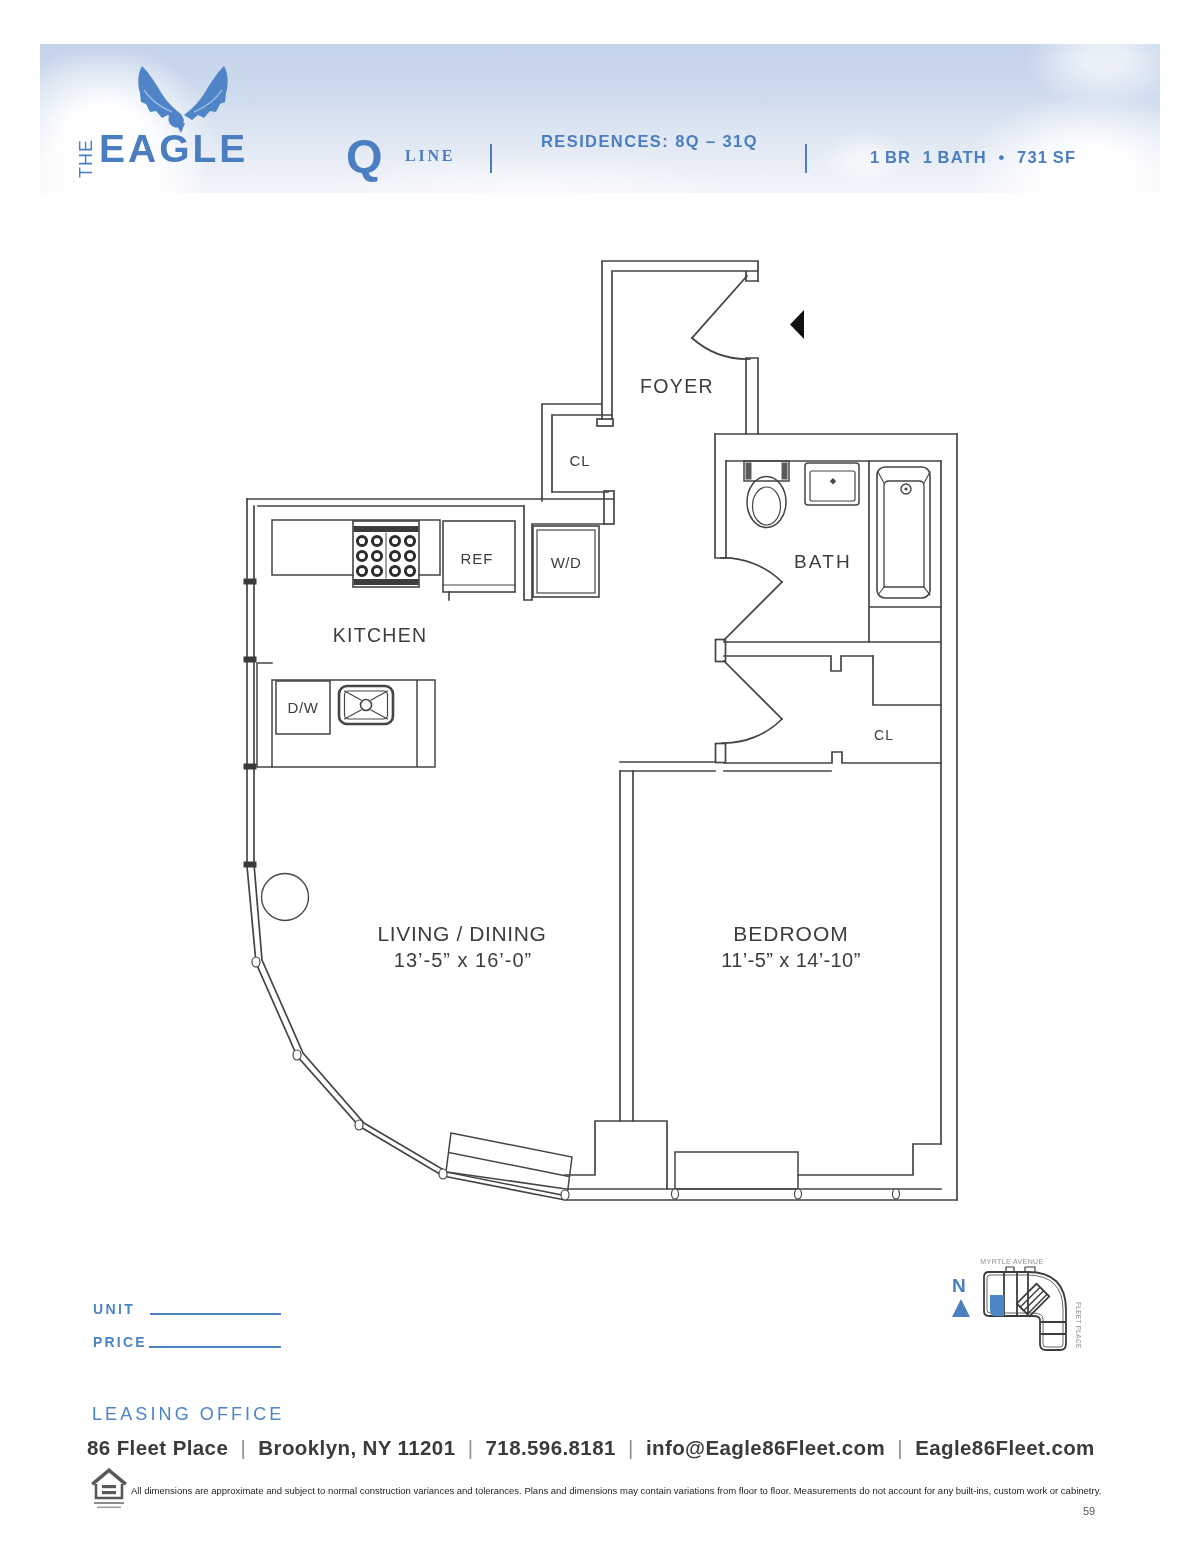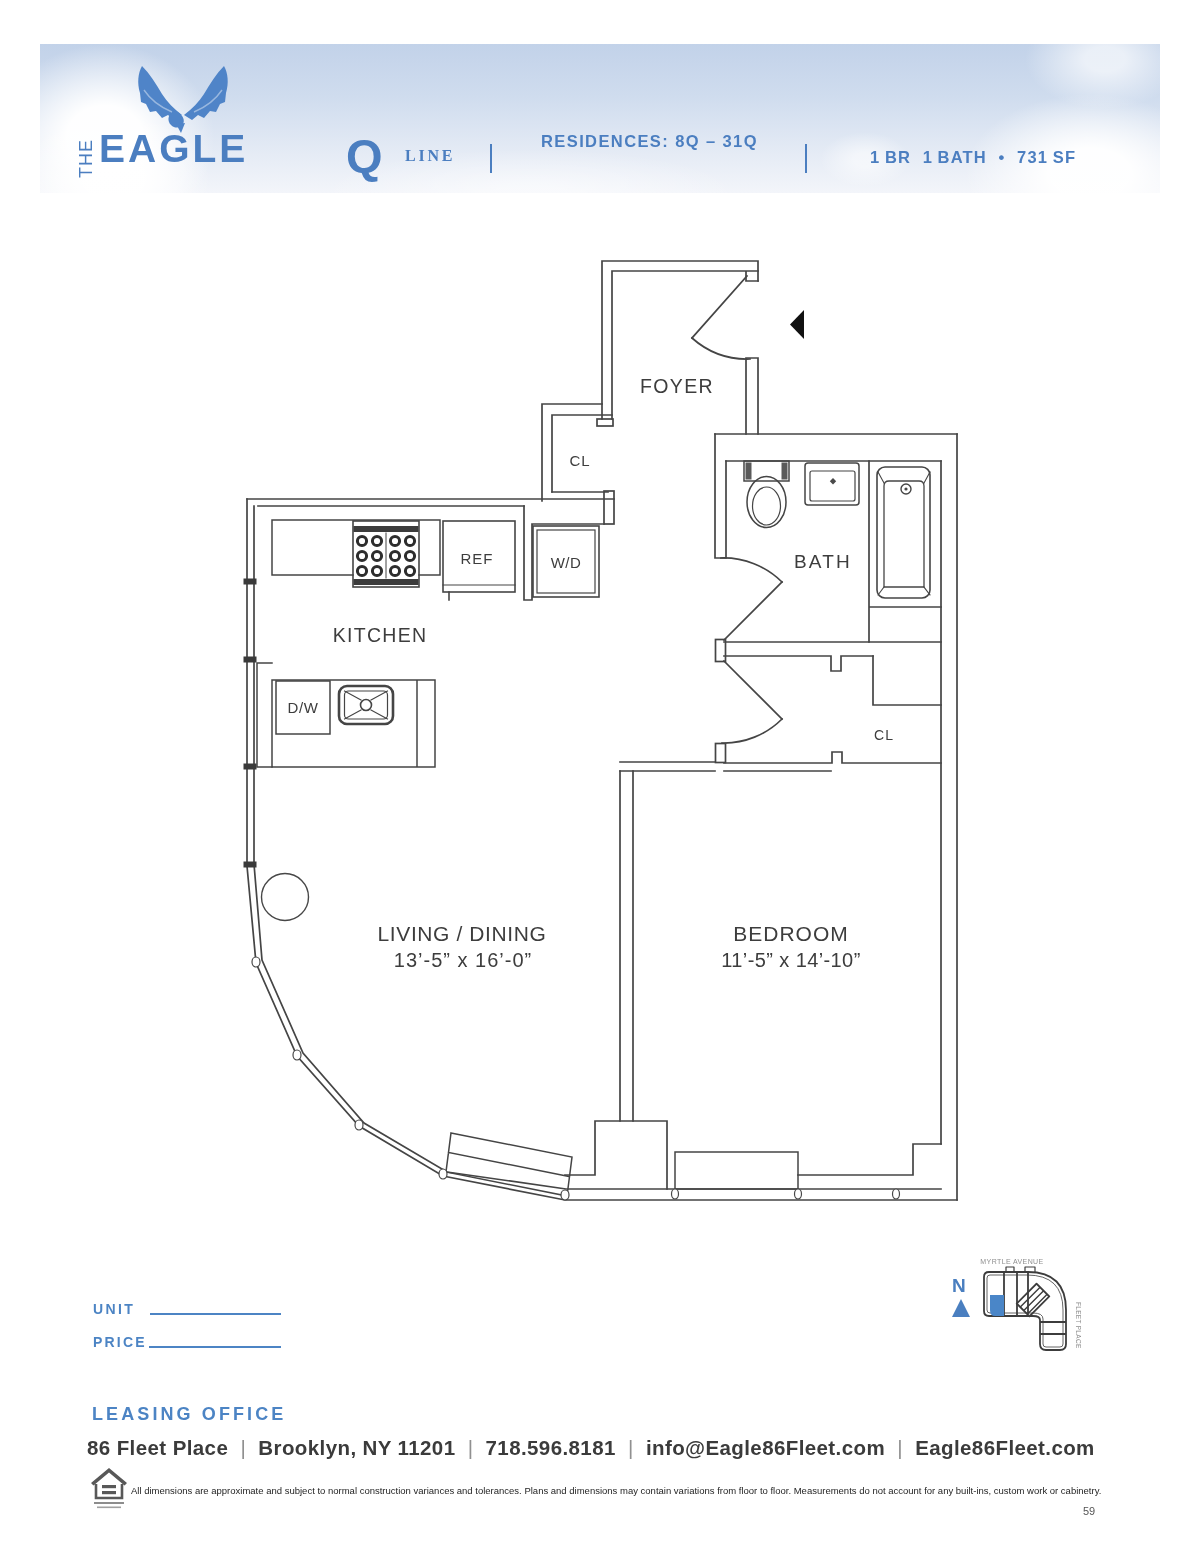--- a/index.html
+++ b/index.html
@@ -281,21 +281,21 @@
     <path d="M31,16 L31,11 L39,11 L39,16 M50,16 L50,11 L60,11 L60,16" stroke-width="1.2"></path>
   </g>
 
   <path d="M15,39 L29,39 L29,60 L20,60 Q15,60 15,54 Z" fill="#4a86c8"></path>
 
   <text x="37" y="8" font-size="7" fill="#8f8f8f" letter-spacing="0.4" text-anchor="middle" font-family="Liberation Sans, sans-serif">MYRTLE AVENUE</text>
 
   <text x="0" y="0" font-size="6.5" fill="#8f8f8f" letter-spacing="0.3" font-family="Liberation Sans, sans-serif" transform="translate(101,46) rotate(90)">FLEET PLACE</text>
 </svg>
 
-<div class="abs" style="left:92px;top:1404px;font-size:18px;font-weight:700;letter-spacing:3.1px;color:#4c84c4;">LEASING OFFICE</div>
+<div class="abs" style="left:92px;top:1404px;font-size:18px;font-weight:400;letter-spacing:3.1px;color:#4c84c4;">LEASING OFFICE</div>
 
 <div class="abs" style="left:87px;top:1436px;font-size:20.5px;font-weight:700;letter-spacing:0.4px;color:#3b3b3b;white-space:nowrap;">86 Fleet Place&nbsp;&nbsp;<span style="color:#909090;font-weight:400;">|</span>&nbsp;&nbsp;Brooklyn, NY 11201&nbsp;&nbsp;<span style="color:#909090;font-weight:400;">|</span>&nbsp;&nbsp;718.596.8181&nbsp;&nbsp;<span style="color:#909090;font-weight:400;">|</span>&nbsp;&nbsp;info@Eagle86Fleet.com&nbsp;&nbsp;<span style="color:#909090;font-weight:400;">|</span>&nbsp;&nbsp;Eagle86Fleet.com</div>
 
 <svg class="abs" style="left:90px;top:1466px;" width="40" height="46" viewBox="0 0 40 46">
   <path d="M19,2 L37,17 L34.5,19.5 L19,6.5 L3.5,19.5 L1,17 Z" fill="#585858"></path>
   <path d="M6,18 L6,32 L32,32 L32,18" stroke="#585858" stroke-width="2.6" fill="none"></path>
   <rect x="12" y="19" width="14" height="3.2" fill="#585858"></rect>
   <rect x="12" y="25" width="14" height="3.2" fill="#585858"></rect>
   <rect x="4" y="36" width="30" height="2" fill="#8d8d8d"></rect>
   <rect x="7" y="40.5" width="24" height="1.6" fill="#a0a0a0"></rect>

